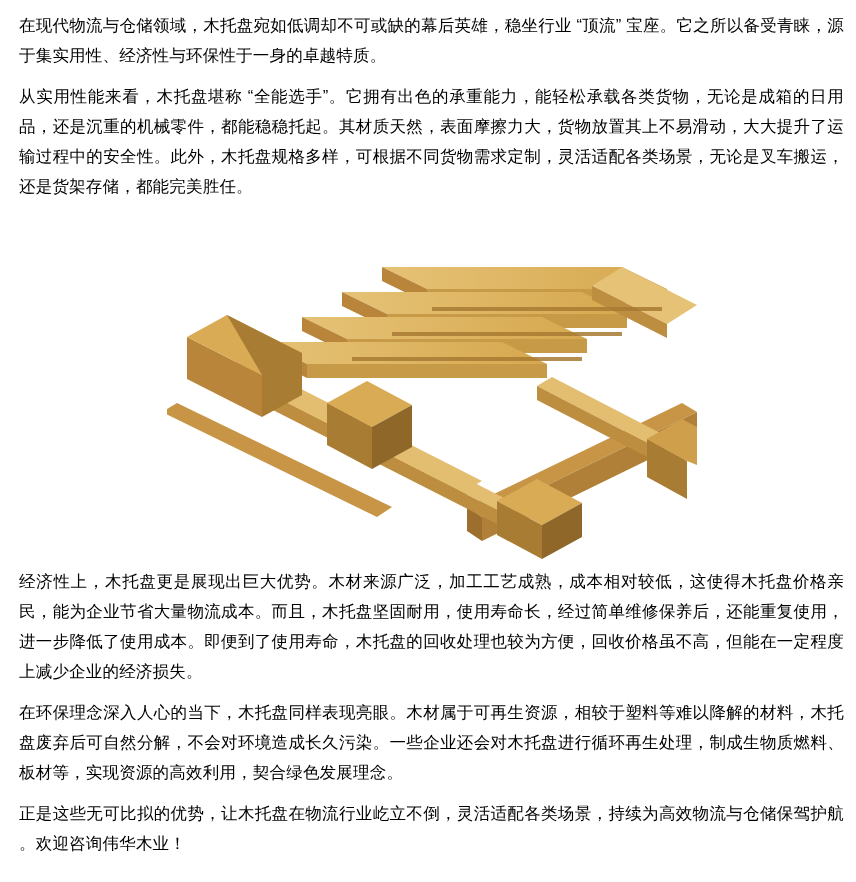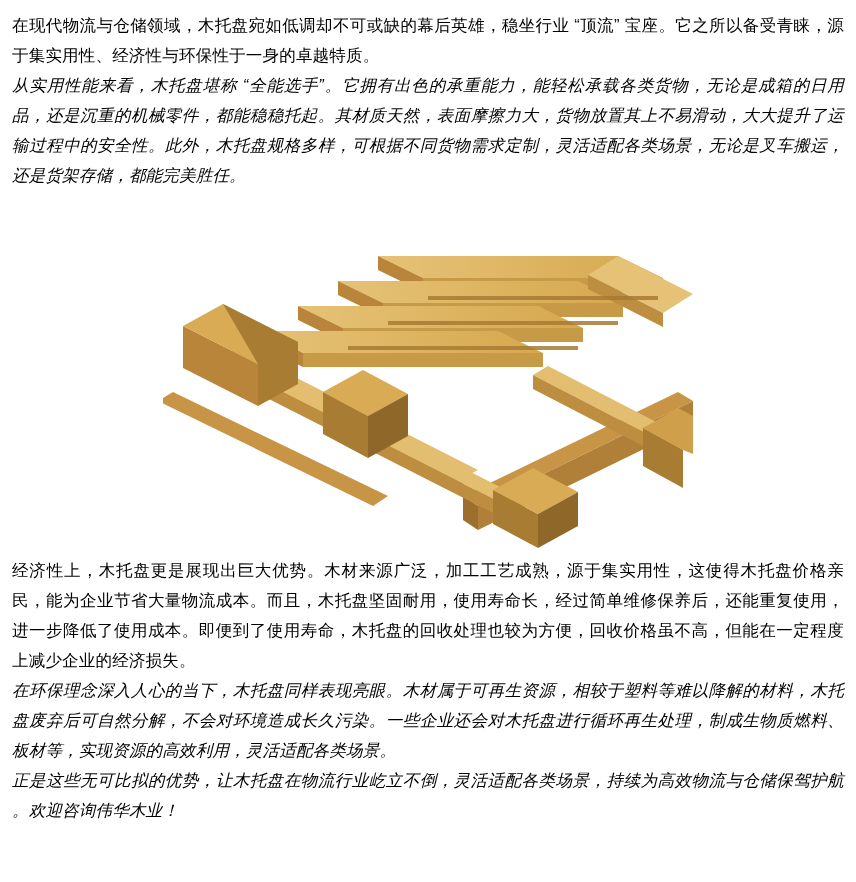--- a/index.html
+++ b/index.html
@@ -12,33 +12,32 @@
     height: 882px;
     font-family: "Liberation Sans", sans-serif;
     color: #000000;
     overflow: hidden;
   }
   .page {
     width: 856px;
     height: 783px;
     position: relative;
     box-sizing: border-box;
-    padding: 10px 12px 0 12px;
+    padding: 10px 12px 0 19px;
   }
   .para {
     font-size: 16.5px;
     line-height: 30px;
     text-align: justify;
     text-justify: inter-ideograph;
     margin: 0;
     letter-spacing: 0.2px;
   }
   .para + .para {
-    margin-top: 0px;
-    font-style: italic;
+    margin-top: 11px;
   }
   .figure-wrap {
     margin: 6px 0 4px 0;
     display: flex;
     justify-content: center;
     align-items: center;
   }
   .figure {
     width: 530px;
     height: 355px;
@@ -145,18 +144,18 @@
         <g opacity="0.85">
           <polygon points="265,100 495,100 495,104 265,104" fill="#a87b33"></polygon>
           <polygon points="225,125 455,125 455,129 225,129" fill="#a87b33"></polygon>
           <polygon points="185,150 415,150 415,154 185,154" fill="#a87b33"></polygon>
         </g>
       </svg>
     </div>
   </div>
 
   <div class="text-block lower-block">
-    <p class="para">经济性上，木托盘更是展现出巨大优势。木材来源广泛，加工工艺成熟，源于集实用性，这使得木托盘价格亲民，能为企业节省大量物流成本。而且，木托盘坚固耐用，使用寿命长，经过简单维修保养后，还能重复使用，进一步降低了使用成本。即便到了使用寿命，木托盘的回收处理也较为方便，回收价格虽不高，但能在一定程度上减少企业的经济损失。</p>
-    <p class="para">在环保理念深入人心的当下，木托盘同样表现亮眼。木材属于可再生资源，相较于塑料等难以降解的材料，木托盘废弃后可自然分解，不会对环境造成长久污染。一些企业还会对木托盘进行循环再生处理，制成生物质燃料、板材等，实现资源的高效利用，灵活适配各类场景。</p>
+    <p class="para">经济性上，木托盘更是展现出巨大优势。木材来源广泛，加工工艺成熟，成本相对较低，这使得木托盘价格亲民，能为企业节省大量物流成本。而且，木托盘坚固耐用，使用寿命长，经过简单维修保养后，还能重复使用，进一步降低了使用成本。即便到了使用寿命，木托盘的回收处理也较为方便，回收价格虽不高，但能在一定程度上减少企业的经济损失。</p>
+    <p class="para">在环保理念深入人心的当下，木托盘同样表现亮眼。木材属于可再生资源，相较于塑料等难以降解的材料，木托盘废弃后可自然分解，不会对环境造成长久污染。一些企业还会对木托盘进行循环再生处理，制成生物质燃料、板材等，实现资源的高效利用，契合绿色发展理念。</p>
     <p class="para">正是这些无可比拟的优势，让木托盘在物流行业屹立不倒，灵活适配各类场景，持续为高效物流与仓储保驾护航 。欢迎咨询伟华木业！</p>
   </div>
 
 </div>
 
 </body></html>

